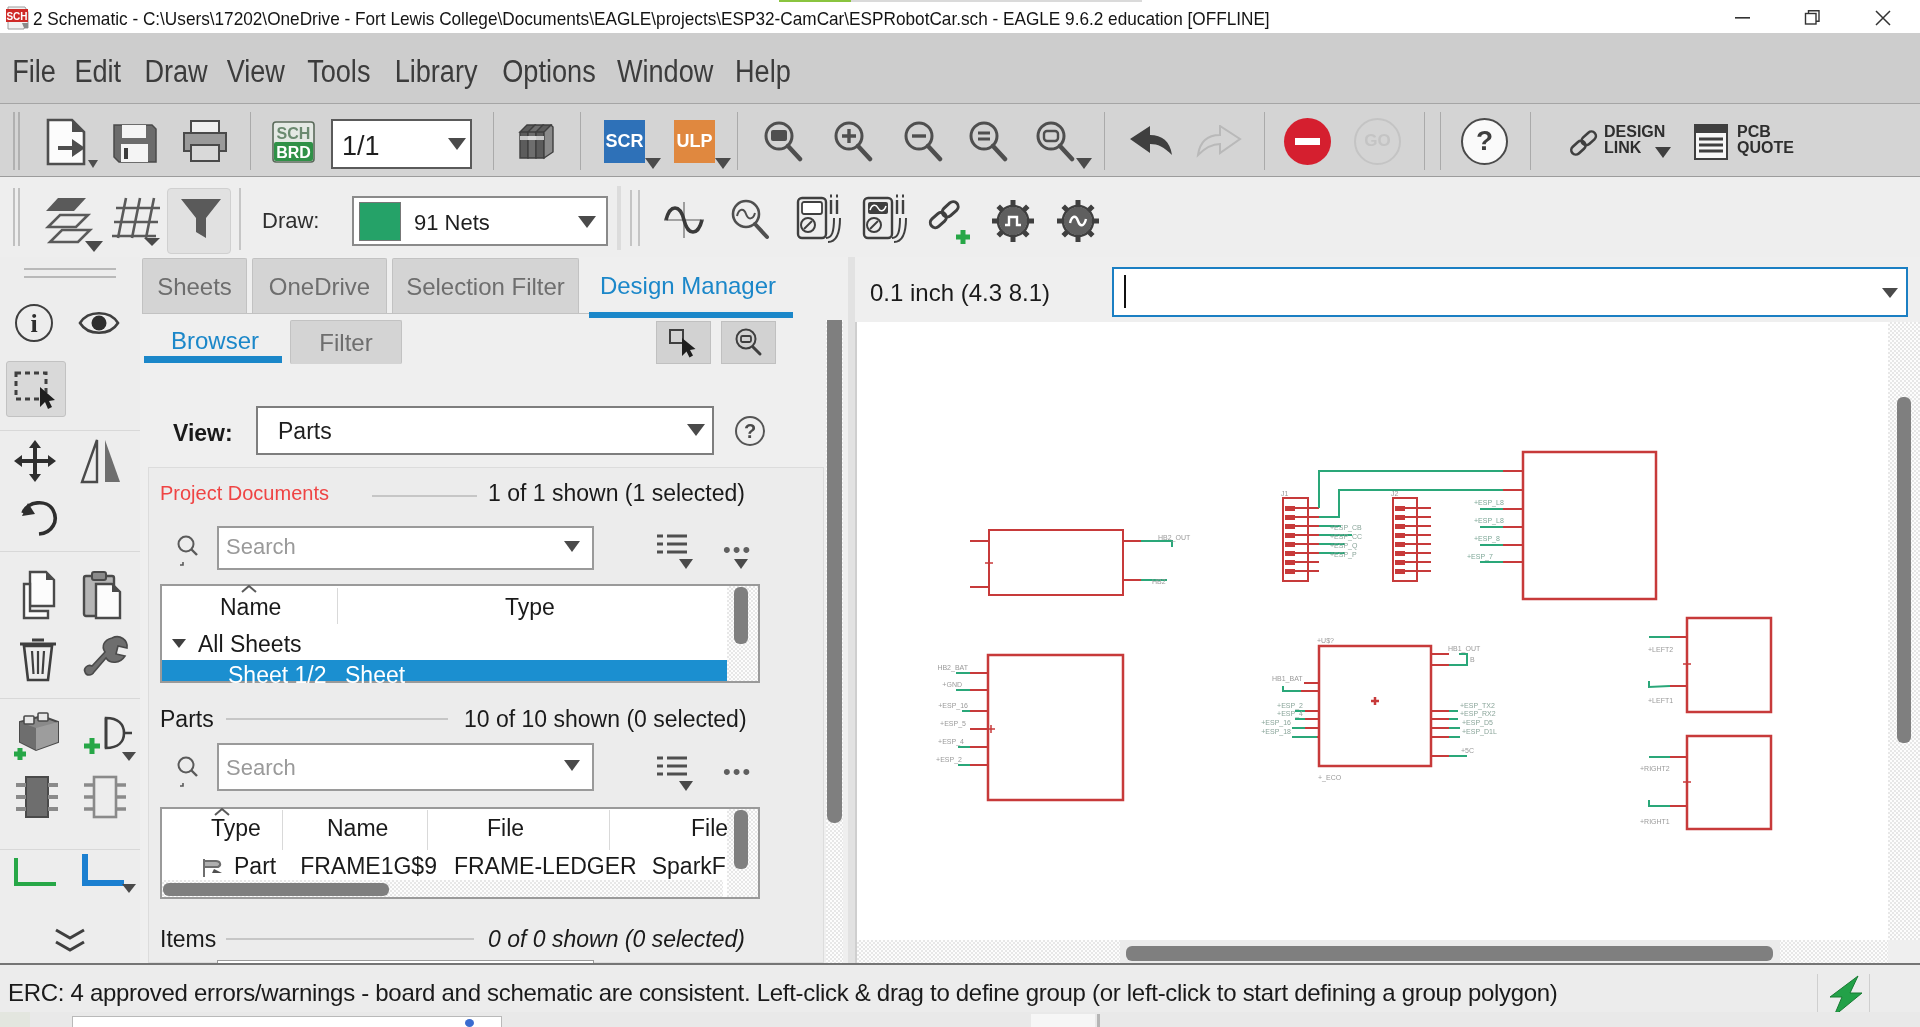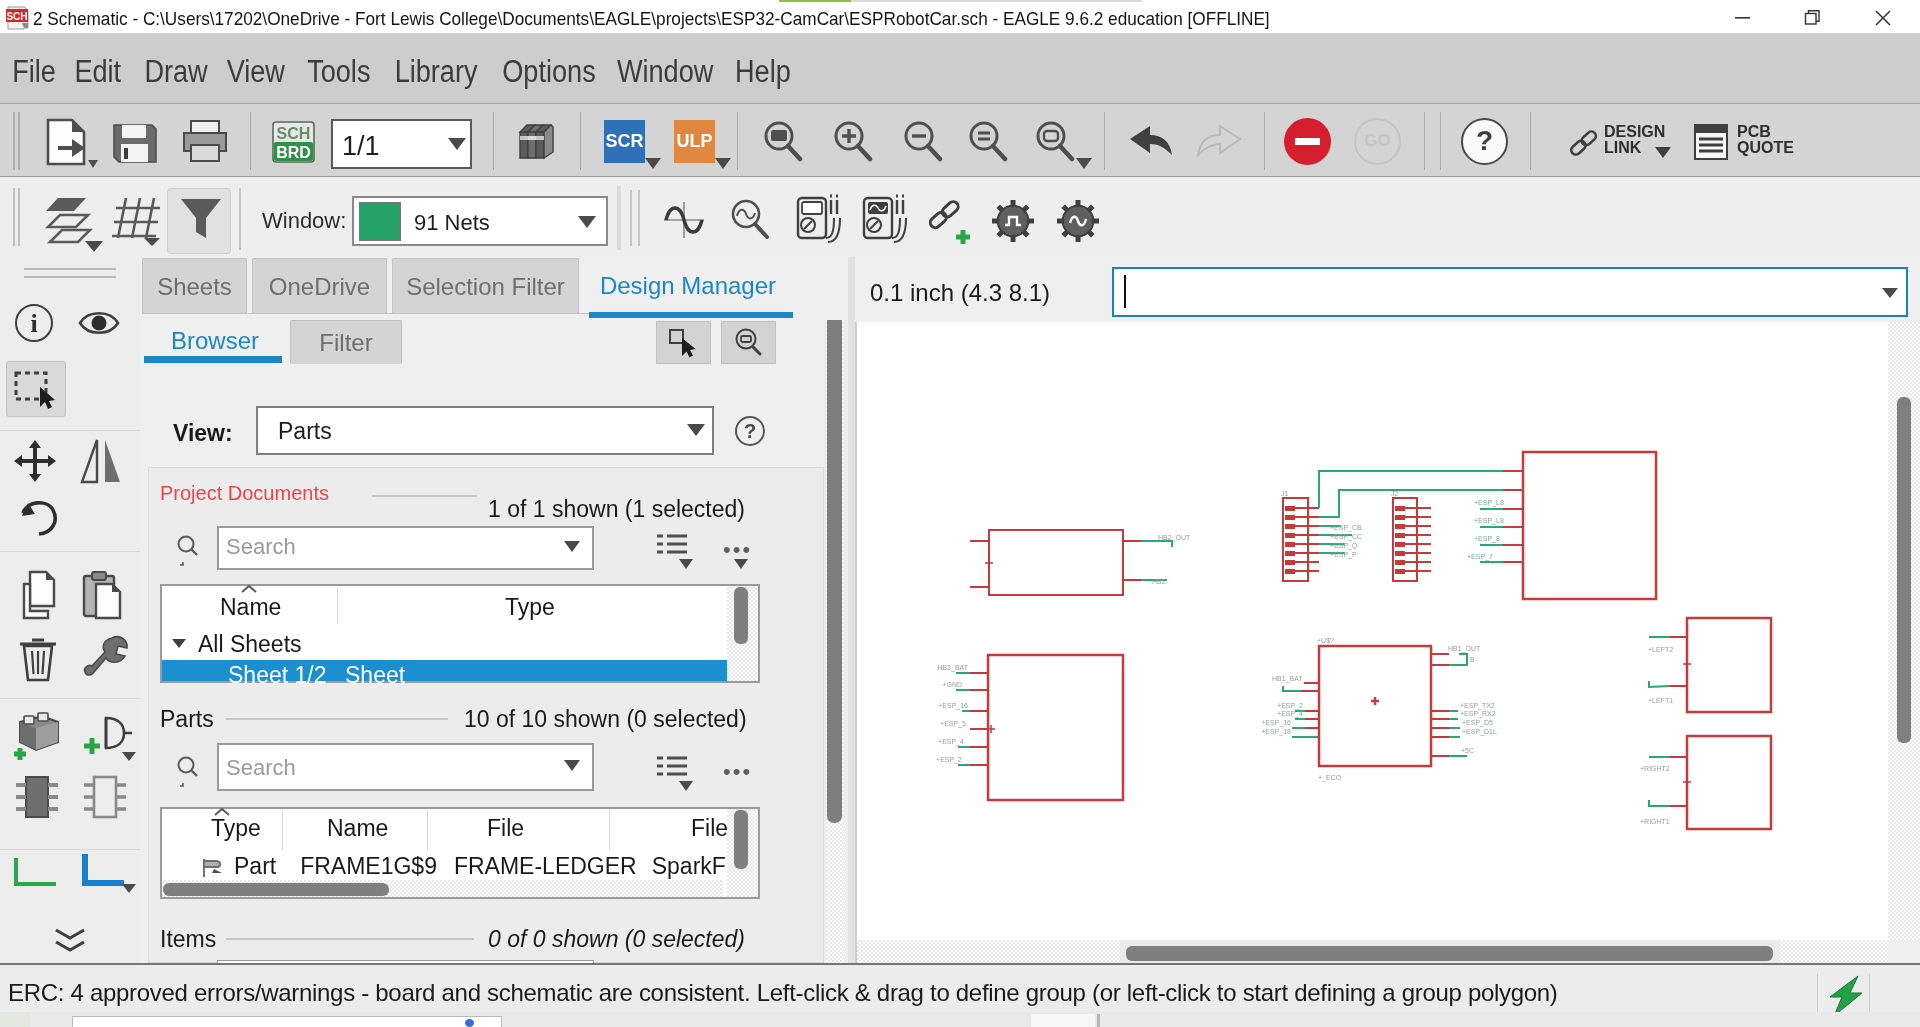--- a/index.html
+++ b/index.html
@@ -170,21 +170,21 @@
 <path d="M14 2 L6 42 M28 2 L20 42 M42 2 L34 42"></path>
 <path d="M2 12 L46 12 M0 26 L44 26 M-2 40 L42 40" transform="translate(2,0)"></path>
 </g>
 <path d="M36 42 L52 42 L44 50 Z" fill="#4a4a4a" transform="translate(-4,0)"></path>
 </svg>
 <div class="abs" style="left:167px;top:188px;width:62px;height:64px;background:#e1e1e1;border:1px solid #d0d0d0;border-radius:4px;"></div>
 <div class="abs" style="left:239px;top:188px;width:2px;height:62px;background:#c6c6c6;"></div>
 <svg class="abs" style="left:180px;top:198px;" width="42" height="44" viewBox="0 0 42 44">
 <path d="M1 1 L41 1 L26 20 L26 40 L16 34 L16 20 Z" fill="#5a5a5a"></path>
 </svg>
-<div class="abs" style="left:262px;top:208px;font-size:22px;color:#2e2e2e;">Window:</div>
+<div class="abs" style="left:262px;top:208px;font-size:22px;color:#2e2e2e;">Draw:</div>
 <div class="abs" style="left:352px;top:196px;width:256px;height:50px;background:#fff;border:2px solid #8a8a8a;box-sizing:border-box;"></div>
 <div class="abs" style="left:359px;top:202px;width:40px;height:37px;background:#25a268;border:1px solid #777;"></div>
 <div class="abs" style="left:414px;top:210px;font-size:22px;color:#1e1e1e;">91 Nets</div>
 <div class="abs" style="left:578px;top:216px;width:0;height:0;border-left:9px solid transparent;border-right:9px solid transparent;border-top:12px solid #4a4a4a;"></div>
 <div class="abs" style="left:617px;top:186px;width:4px;height:64px;background:#dcdcdc;"></div>
 <div class="abs" style="left:630px;top:190px;width:2px;height:56px;background:#c4c4c4;"></div>
 <div class="abs" style="left:638px;top:190px;width:2px;height:56px;background:#c4c4c4;"></div>
 <svg class="abs" style="left:660px;top:196px;" width="48" height="48" viewBox="0 0 48 48">
 <path d="M4 24 L44 24 M24 6 L24 42" stroke="#8a8a8a" stroke-width="1.6"></path>
 <path d="M6 24 C10 8 20 8 24 24 C28 40 38 40 42 24" fill="none" stroke="#3a3a3a" stroke-width="3.6"></path>
@@ -360,21 +360,21 @@
 <div class="abs" style="left:173px;top:420px;font-size:23px;font-weight:bold;color:#1a1a1a;">View:</div>
 <div class="abs" style="left:256px;top:406px;width:458px;height:49px;background:#fff;border:2px solid #7e7e7e;box-sizing:border-box;"></div>
 <div class="abs" style="left:278px;top:418px;font-size:23px;color:#1e1e1e;">Parts</div>
 <div class="abs" style="left:687px;top:424px;width:0;height:0;border-left:9px solid transparent;border-right:9px solid transparent;border-top:12px solid #4a4a4a;"></div>
 <div class="abs" style="left:735px;top:416px;width:30px;height:30px;border-radius:50%;border:2px solid #555;box-sizing:border-box;color:#4a4a4a;font-size:20px;font-weight:bold;text-align:center;line-height:26px;">?</div>
 
 <div class="abs" style="left:148px;top:467px;width:676px;height:496px;background:#ececec;border:1px solid #dcdcdc;box-sizing:border-box;"></div>
 
 <div class="abs" style="left:160px;top:482px;font-size:20px;color:#ef4444;">Project Documents</div>
 <div class="abs" style="left:372px;top:495px;width:105px;height:2px;background:#c6c6c6;"></div>
-<div class="abs" style="left:488px;top:496px;font-size:23px;color:#1a1a1a;">1 of 1 shown (1 selected)</div>
+<div class="abs" style="left:488px;top:480px;font-size:23px;color:#1a1a1a;">1 of 1 shown (1 selected)</div>
 
 <svg class="abs" style="left:175px;top:534px;" width="30" height="34" viewBox="0 0 30 34">
 <circle cx="11" cy="10" r="7.5" fill="none" stroke="#5a5a5a" stroke-width="2"></circle>
 <path d="M16.5 15.5 L22 21" stroke="#5a5a5a" stroke-width="2.4"></path>
 <path d="M5 31 L8 31 L8 28" fill="none" stroke="#5a5a5a" stroke-width="1.6"></path>
 </svg>
 <div class="abs" style="left:217px;top:526px;width:377px;height:44px;background:#fff;border:2px solid #9a9a9a;box-sizing:border-box;"></div>
 <div class="abs" style="left:226px;top:534px;font-size:22px;color:#9a9a9a;">Search</div>
 <div class="abs" style="left:564px;top:541px;width:0;height:0;border-left:8px solid transparent;border-right:8px solid transparent;border-top:11px solid #4a4a4a;"></div>
 <svg class="abs" style="left:657px;top:533px;" width="30" height="24" viewBox="0 0 30 24">

